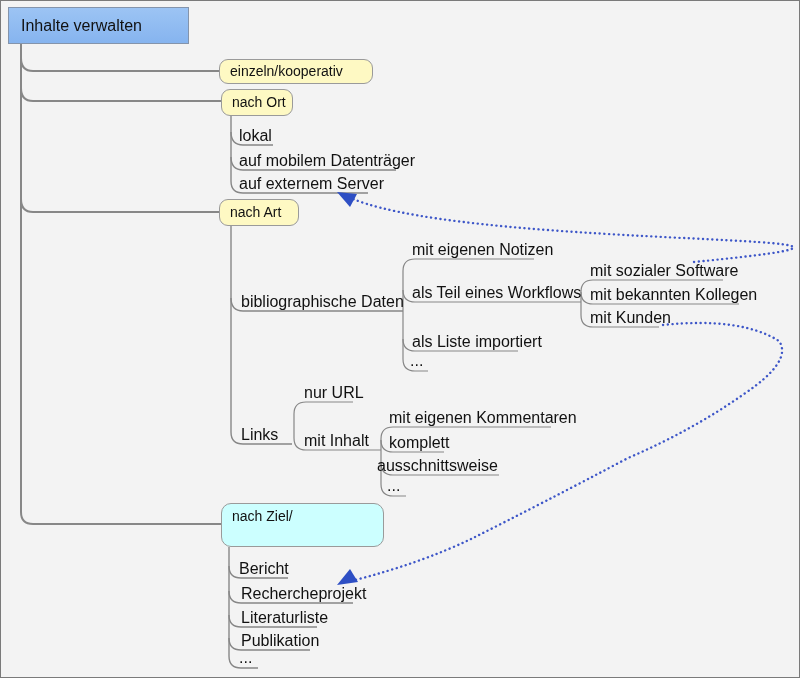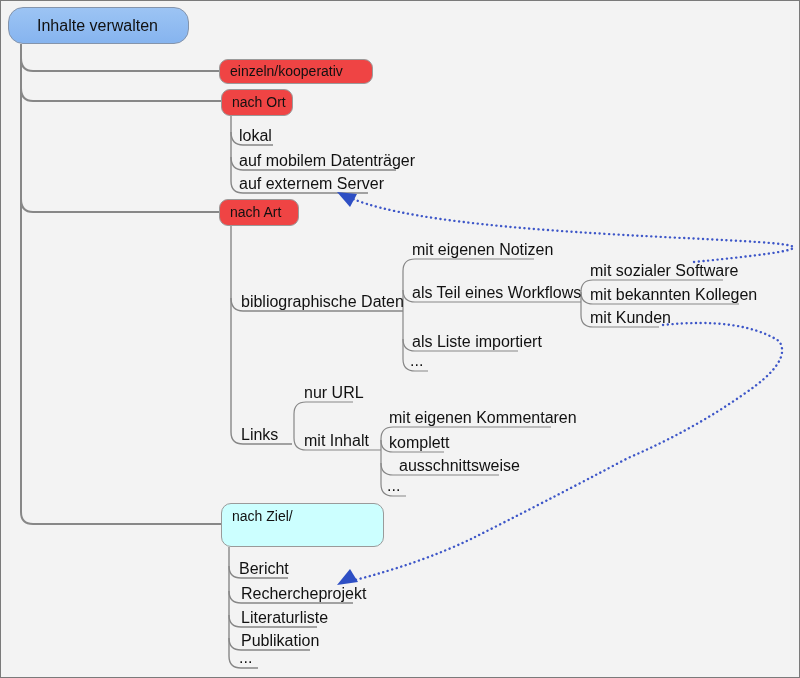--- a/index.html
+++ b/index.html
@@ -13,29 +13,29 @@
   }
   svg.edges{position:absolute;left:0;top:0;width:100%;height:100%;}
   .edge{fill:none;stroke:#878787;}
   .edge.lvl1{stroke-width:2;}
   .edge.lvl2{stroke-width:1.4;}
   .edge.lvl3{stroke-width:1.2;}
   .arrow{fill:none;stroke:#3d56c8;stroke-width:2.4;stroke-dasharray:0.1 4.6;stroke-linecap:round;}
   .arrowhead{fill:#2e4fc4;stroke:none;}
   .node-box{
     position:absolute;box-sizing:border-box;
-    background:#ef4444;border:1px solid #9a9a9a;border-radius:9px;
+    background:#fef9c3;border:1px solid #9a9a9a;border-radius:9px;
     font-size:14px;line-height:24px;padding:0 10px;white-space:nowrap;
     cursor:default;
   }
   .node-root{
     position:absolute;box-sizing:border-box;
     background:linear-gradient(#9cc4f4,#86b4ef);
-    border:1px solid #8494ab;border-radius:15px;
-    font-size:16px;display:flex;align-items:center;padding-left:28px;
+    border:1px solid #8494ab;border-radius:0;
+    font-size:16px;display:flex;align-items:center;padding-left:12px;
     white-space:nowrap;
   }
   .leaf{
     position:absolute;font-size:16px;line-height:15px;white-space:nowrap;
     cursor:default;
   }
   .node-multiline{
     position:absolute;box-sizing:border-box;
     background:#ccffff;border:1px solid #9a9a9a;border-radius:10px;
     font-size:14px;line-height:20px;padding:2px 10px;white-space:nowrap;
@@ -120,21 +120,21 @@
   <div class="leaf" style="left:589px;top:286px;">mit bekannten Kollegen</div>
   <div class="leaf" style="left:589px;top:309px;">mit Kunden</div>
   <div class="leaf" style="left:411px;top:333px;">als Liste importiert</div>
   <div class="leaf" style="left:409px;top:352px;">...</div>
 
   <div class="leaf" style="left:240px;top:426px;">Links</div>
   <div class="leaf" style="left:303px;top:384px;">nur URL</div>
   <div class="leaf" style="left:303px;top:432px;">mit Inhalt</div>
   <div class="leaf" style="left:388px;top:409px;">mit eigenen Kommentaren</div>
   <div class="leaf" style="left:388px;top:434px;">komplett</div>
-  <div class="leaf" style="left:398px;top:457px;">ausschnittsweise</div>
+  <div class="leaf" style="left:376px;top:457px;">ausschnittsweise</div>
   <div class="leaf" style="left:386px;top:477px;">...</div>
 
   <div class="leaf" style="left:238px;top:560px;">Bericht</div>
   <div class="leaf" style="left:240px;top:585px;">Rechercheprojekt</div>
   <div class="leaf" style="left:240px;top:609px;">Literaturliste</div>
   <div class="leaf" style="left:240px;top:632px;">Publikation</div>
   <div class="leaf" style="left:238px;top:649px;">...</div>
 
 </div>
 

